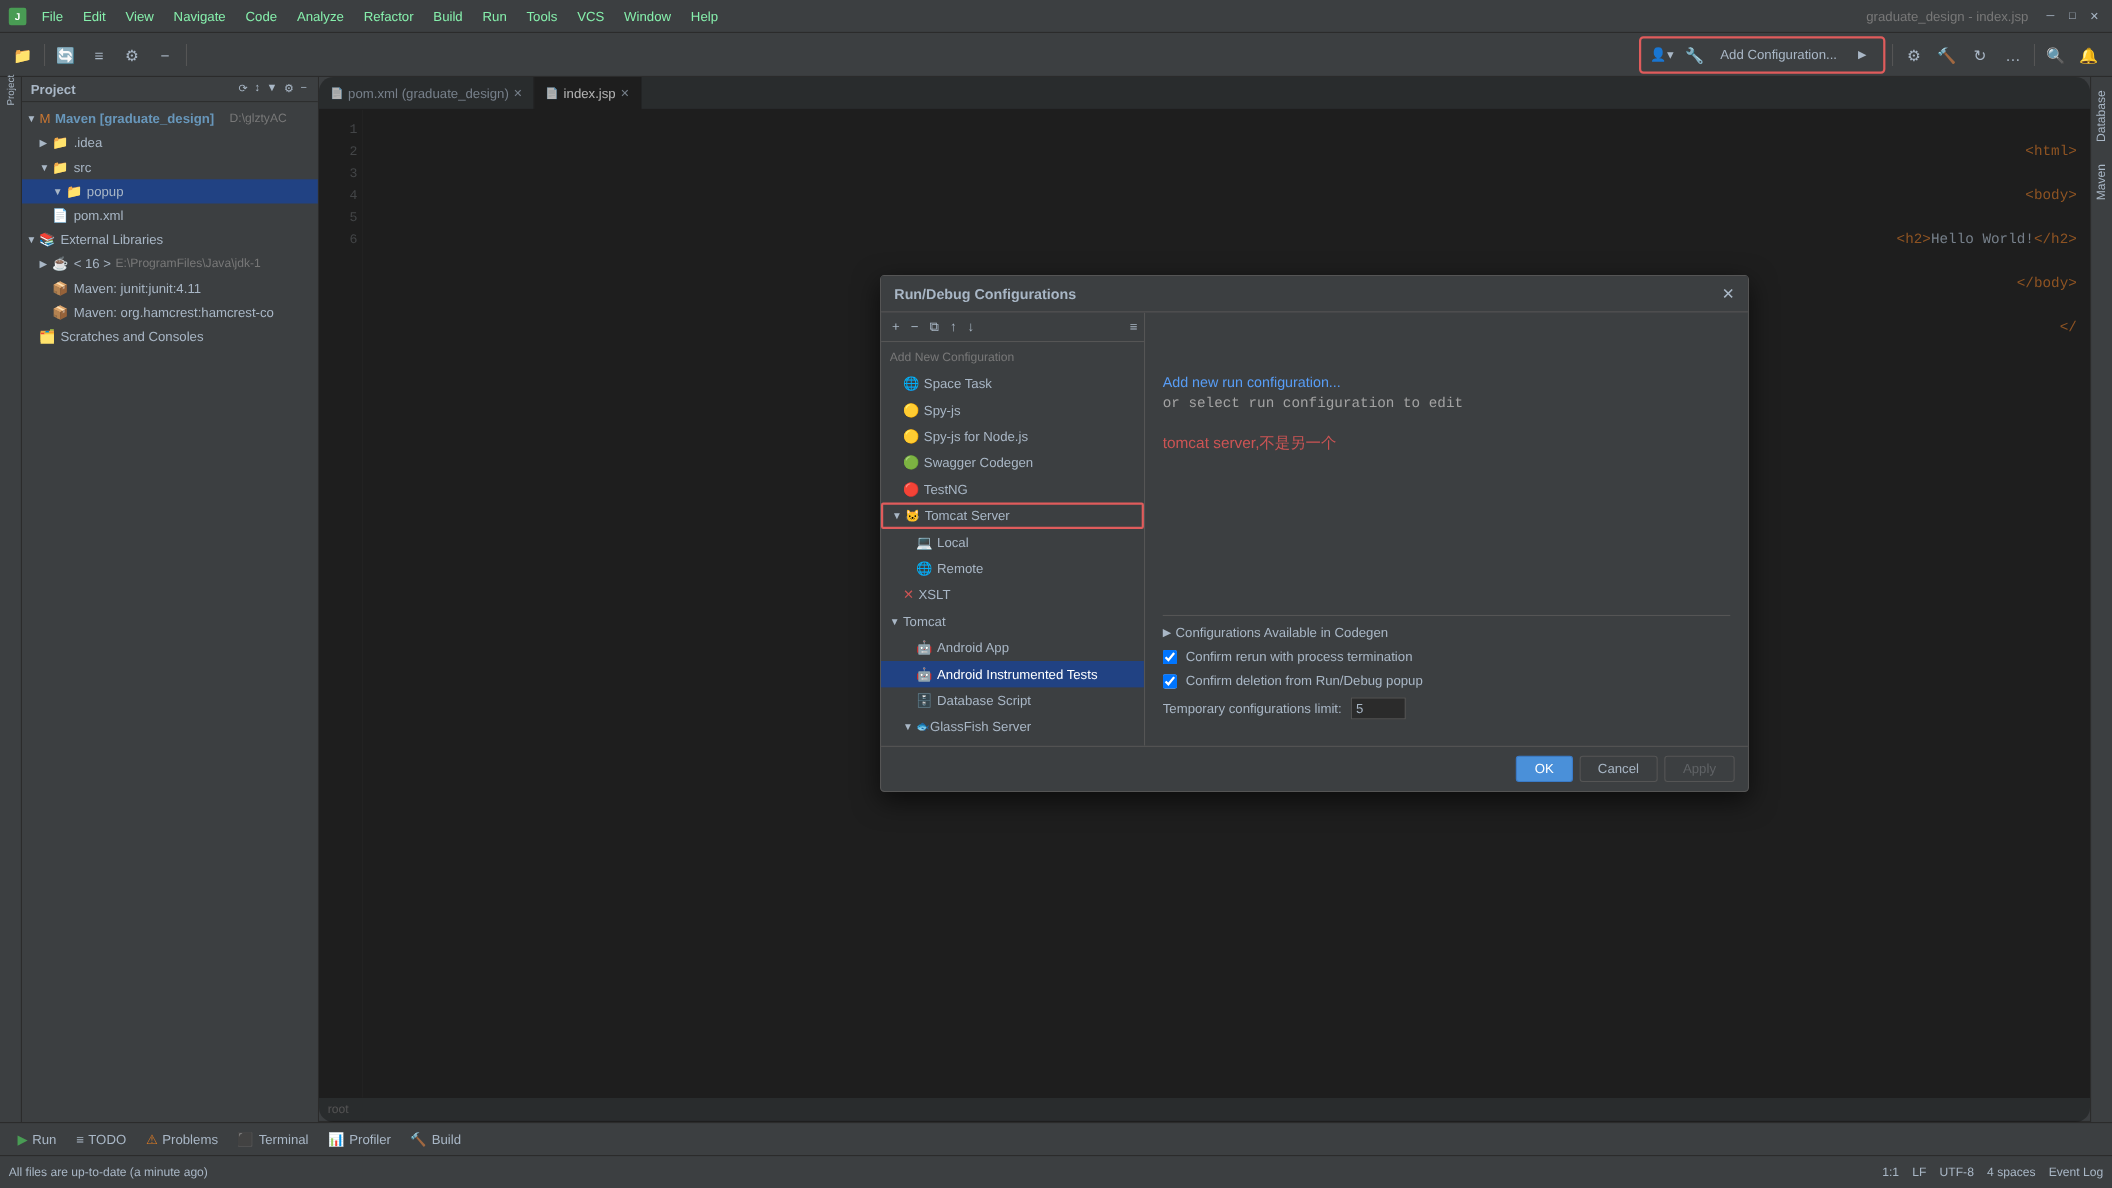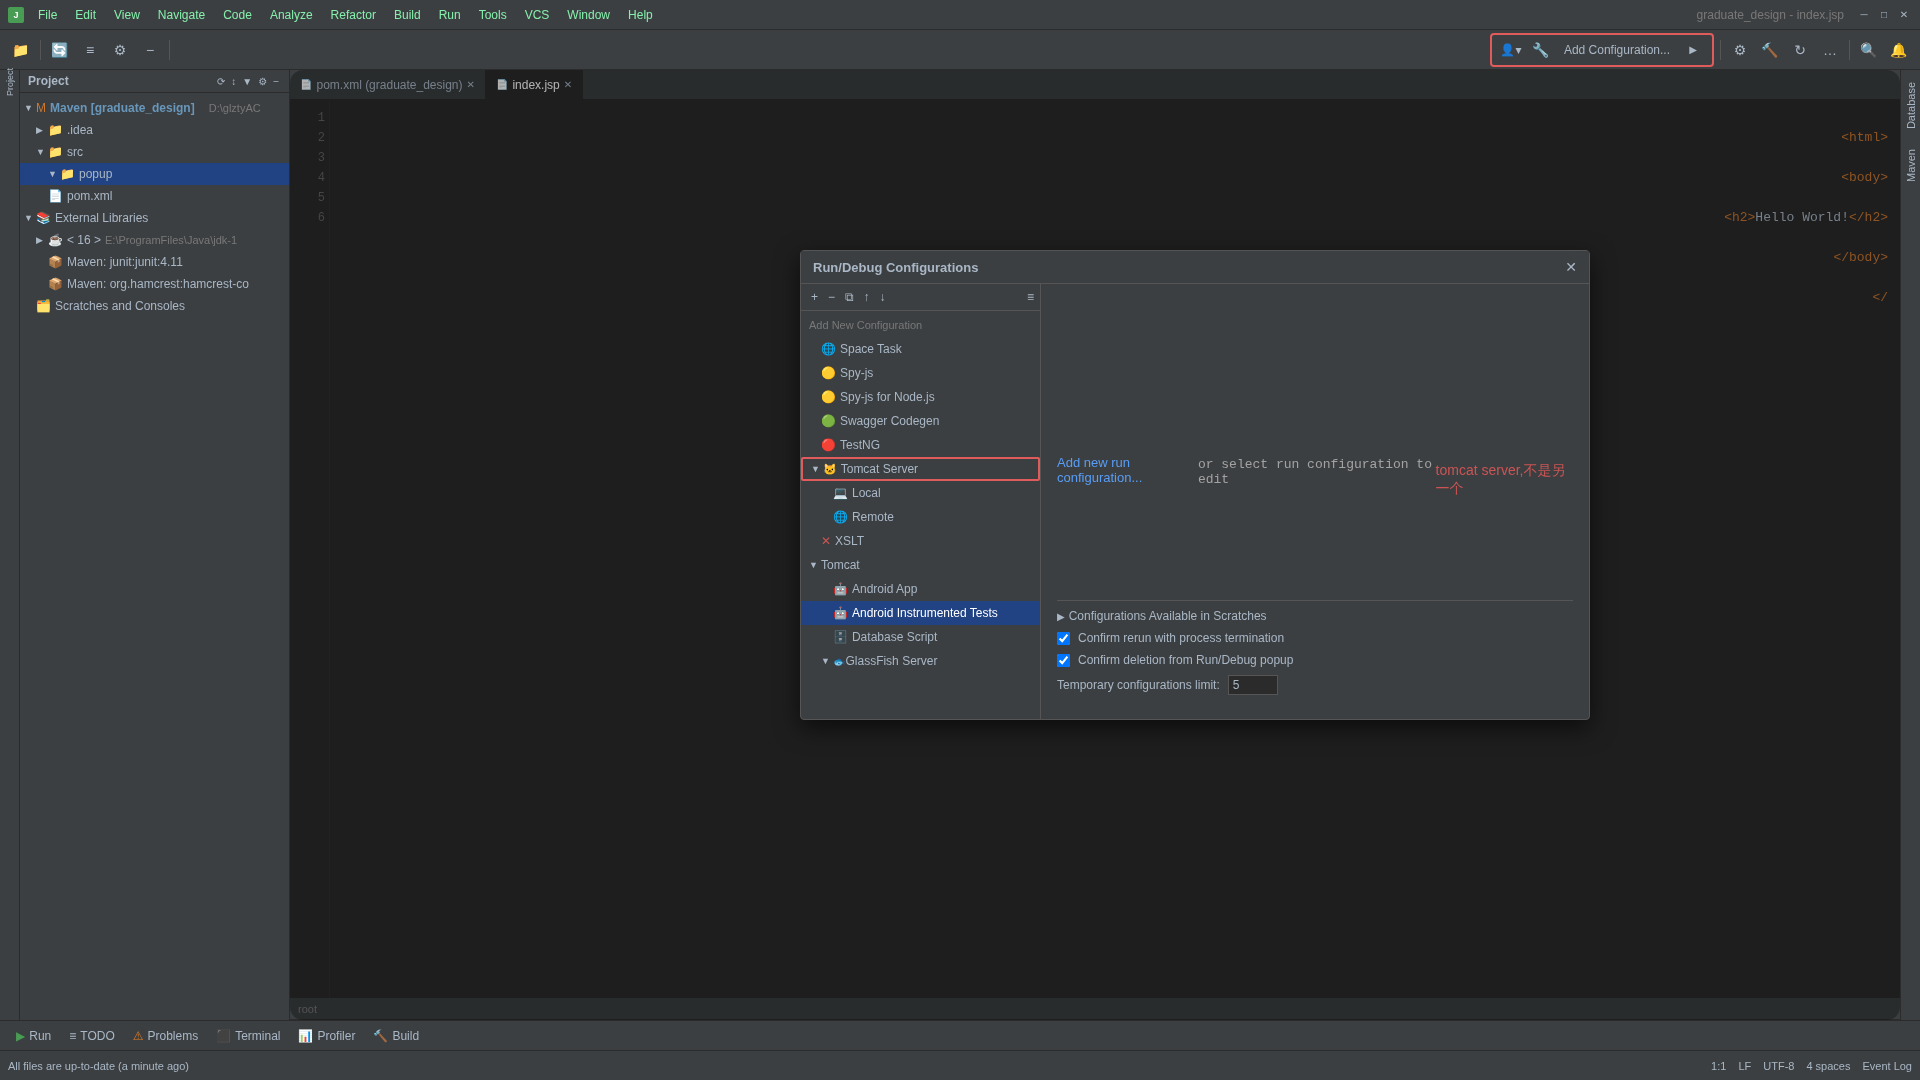--- a/index.html
+++ b/index.html
@@ -96,21 +96,21 @@
     .config-item .ci-icon { margin-right: 4px; font-size: 12px; }
     .config-item .ci-label { font-size: 12px; color: #a9b7c6; }
     .config-item.selected .ci-label { color: white; }
 
     .config-section-label { padding: 2px 8px; height: 24px; display: flex; align-items: center; }
     .config-section-label .ci-arrow { width: 12px; color: #a9b7c6; font-size: 9px; cursor: pointer; }
     .config-section-label .ci-label { font-size: 12px; color: #a9b7c6; font-weight: normal; }
 
     
     #config-content { flex: 1; display: flex; flex-direction: column; padding: 16px; }
-    #config-empty { flex: 1; display: flex; flex-direction: row; align-items: center; justify-content: flex-start; padding-top: 40px; }
+    #config-empty { flex: 1; display: flex; flex-direction: column; align-items: flex-start; justify-content: flex-start; padding-top: 40px; }
     #config-empty .add-new-link { color: #589df6; font-size: 13px; cursor: pointer; }
     #config-empty .or-text { color: #a3a3a3; font-size: 13px; margin-top: 4px; font-family: Liberation Mono, monospace; }
     #config-note { color: #CC5454; font-size: 14px; margin-top: 20px; }
 
     #config-options { margin-top: auto; }
     .config-option-row { display: flex; align-items: center; margin-bottom: 8px; }
     .config-option-row input[type=checkbox] { margin-right: 8px; }
     .config-option-row label { color: #a9b7c6; font-size: 12px; }
     .config-option-row.limit-row { align-items: center; gap: 8px; }
     .limit-input { width: 50px; background: #2b2b2b; border: 1px solid #555; color: #a9b7c6; padding: 2px 4px; font-size: 12px; }
@@ -427,39 +427,44 @@
           <div id="config-content">
             <div id="config-empty">
               <a class="add-new-link">Add new run configuration...</a>
               <span class="or-text">or select run configuration to edit</span>
               <div id="config-note">tomcat server,不是另一个</div>
             </div>
 
             <div id="config-options">
               <div class="services-section">
                 <span class="arrow">▶</span>
-                <span class="label">Configurations Available in Scratches</span>
+                <span class="label">Configurations Available in Codegen</span>
               </div>
 
               <div class="config-option-row">
                 <input type="checkbox" id="cb1" checked="" style="">
                 <label for="cb1">Confirm rerun with process termination</label>
               </div>
               <div class="config-option-row">
                 <input type="checkbox" id="cb2" checked="" style="">
                 <label for="cb2">Confirm deletion from Run/Debug popup</label>
               </div>
               <div class="config-option-row limit-row">
                 <label>Temporary configurations limit:</label>
                 <input type="text" class="limit-input" value="5" style="">
               </div>
             </div>
           </div>
         </div>
 
+        <div id="dialog-footer">
+          <button class="dialog-btn primary">OK</button>
+          <button class="dialog-btn secondary">Cancel</button>
+          <button class="dialog-btn disabled">Apply</button>
+        </div>
       </div>
     </div>
   </div>
 
   <div id="right-sidebar">
     <span class="sidebar-tab">Database</span>
     <span class="sidebar-tab">Maven</span>
   </div>
 </div>
 

